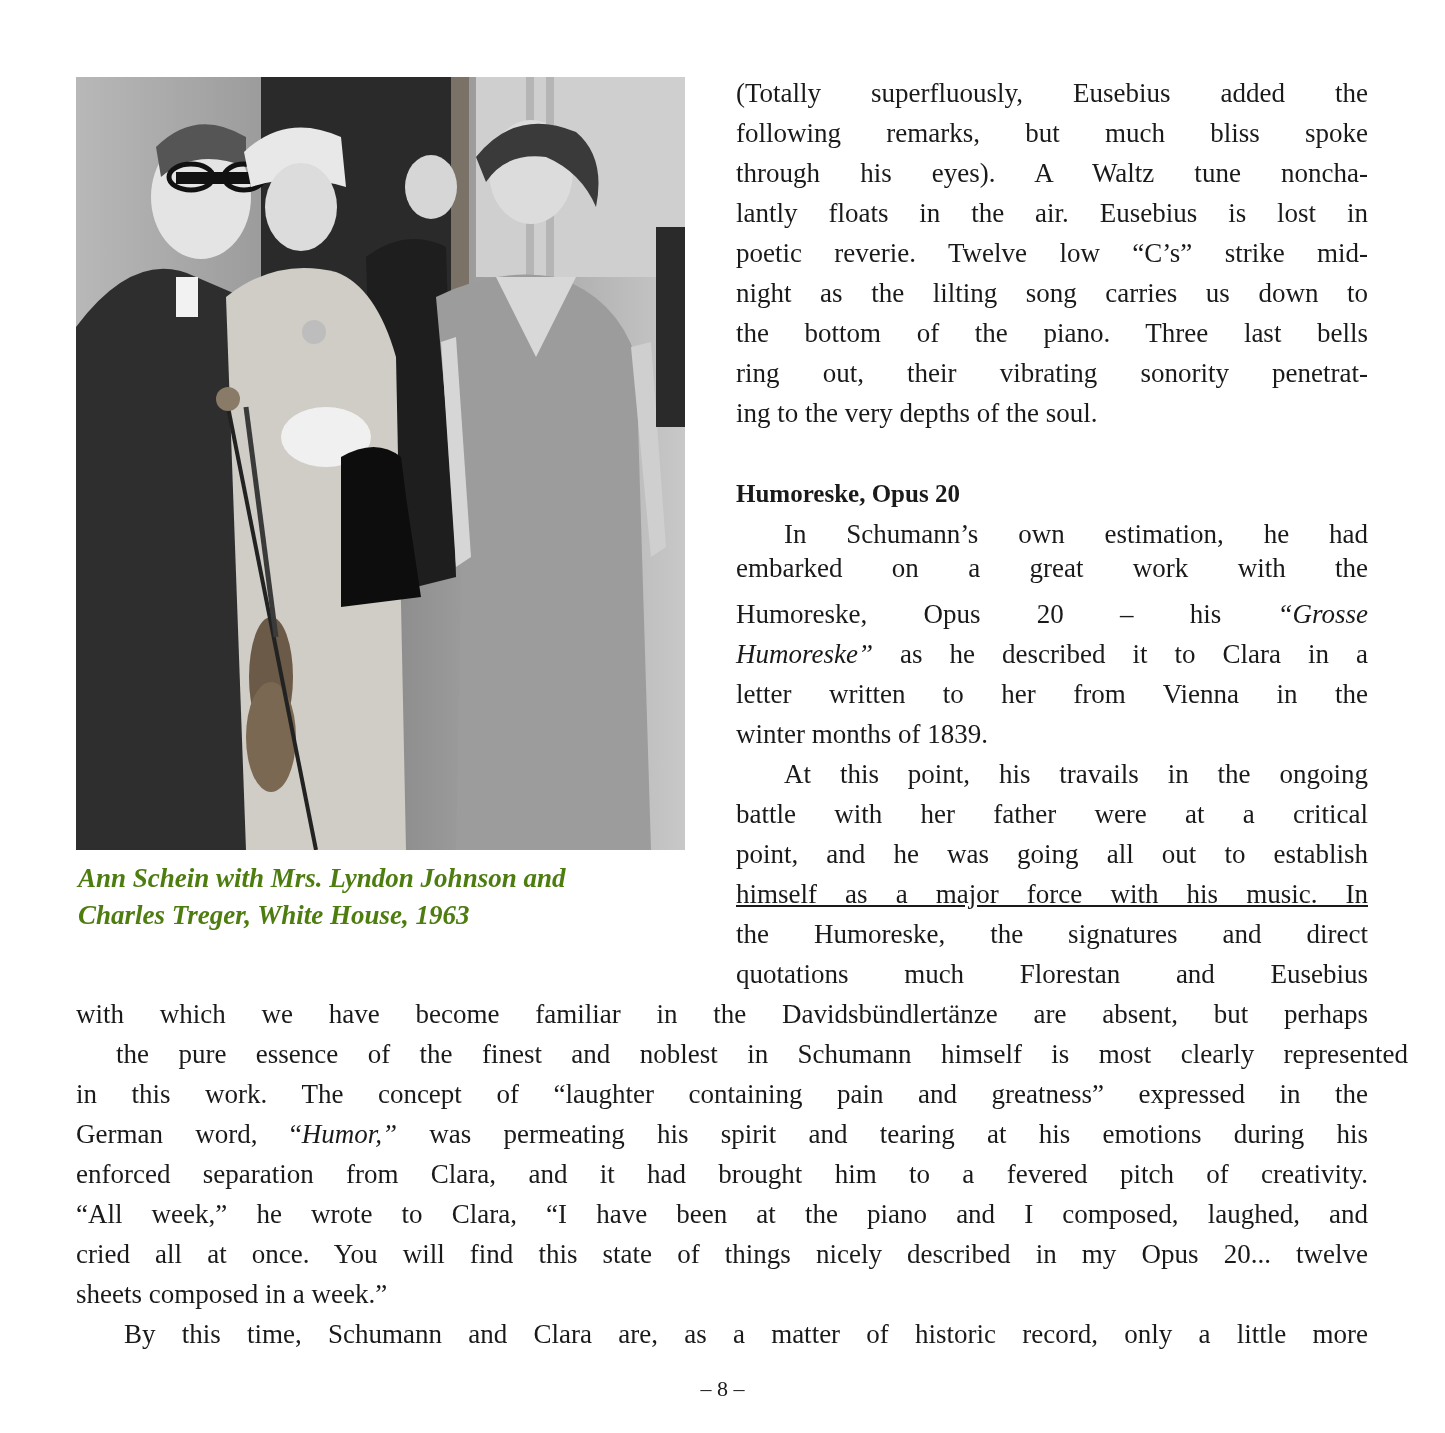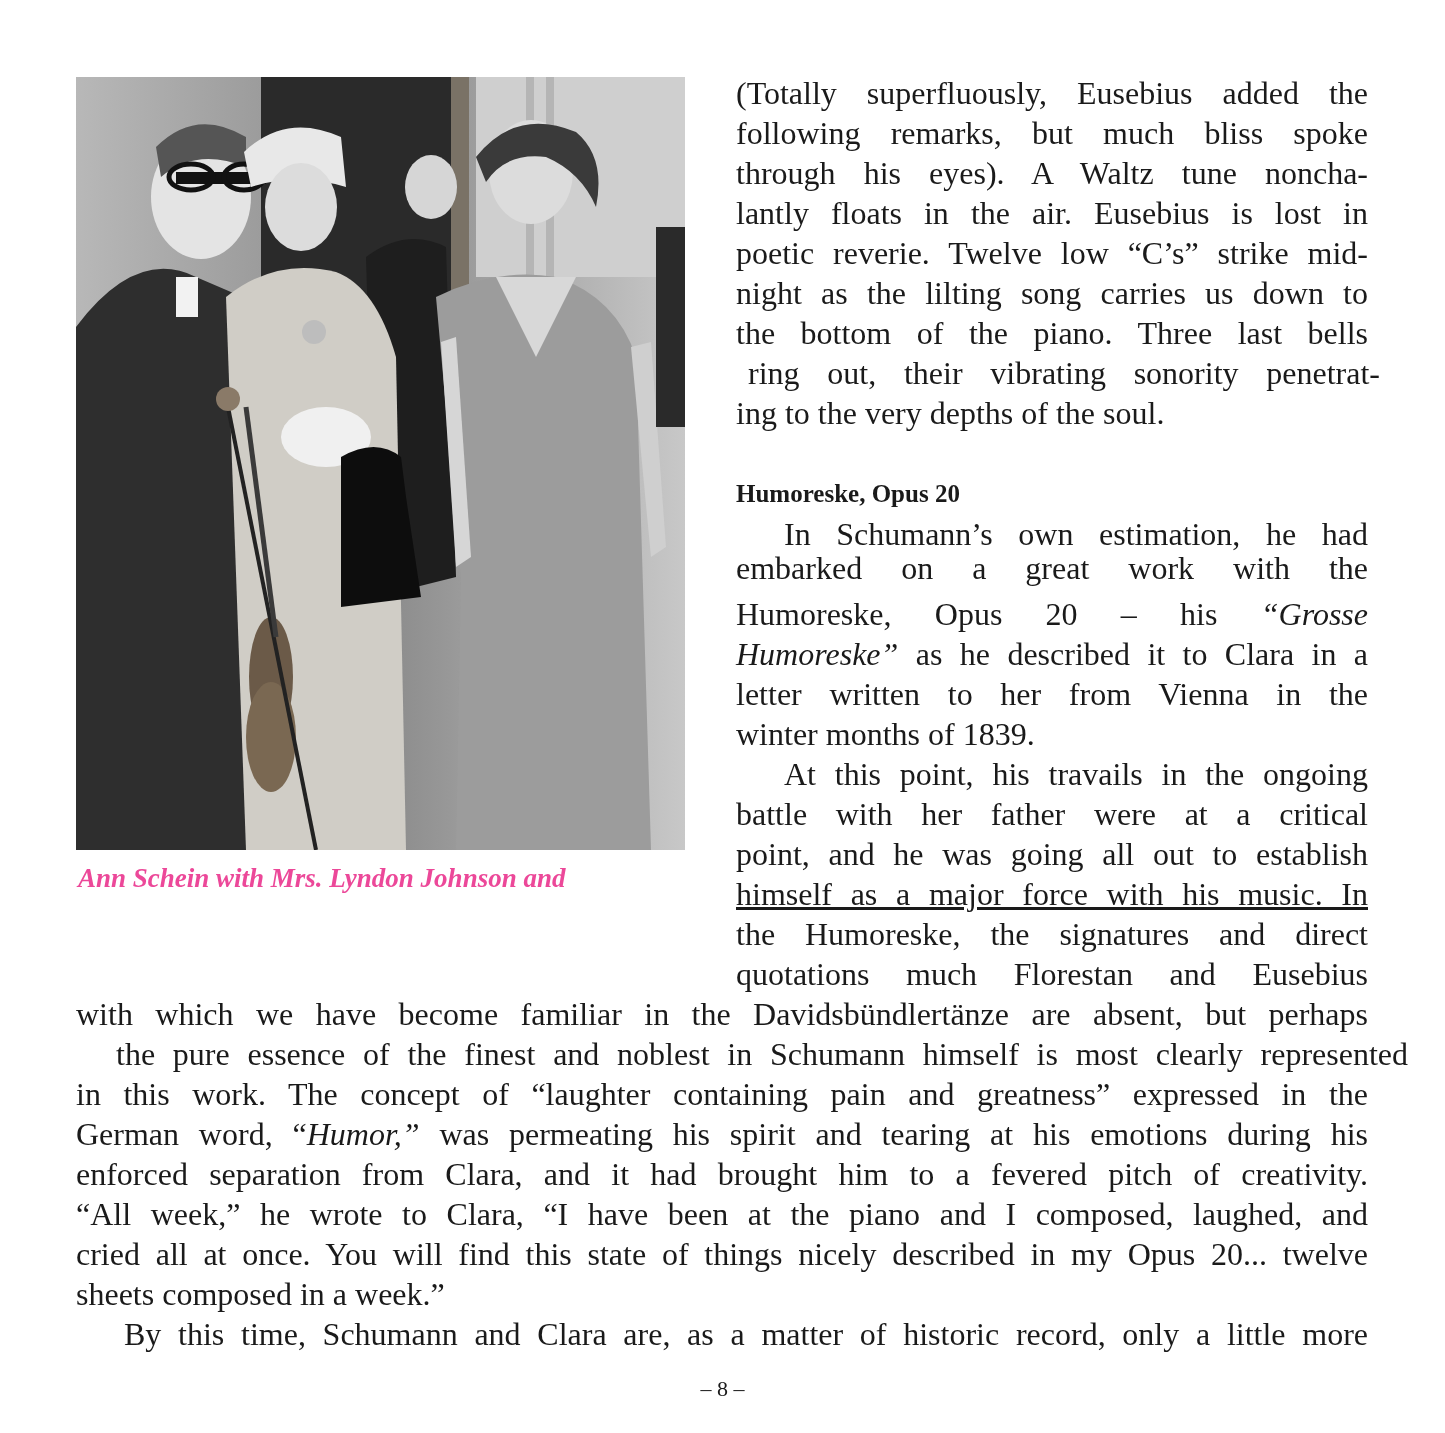--- a/index.html
+++ b/index.html
@@ -33,27 +33,27 @@
   .photo svg { display: block; width: 100%; height: 100%; }
   .caption {
     position: absolute;
     left: 78px;
     top: 860px;
     width: 610px;
     font-style: italic;
     font-weight: bold;
     font-size: 27px;
     line-height: 37px;
-    color: #ec4899;
+    color: #4d7c0f;
   }
   .caption span { display: block; white-space: nowrap; }
   .line {
     position: absolute;
     white-space: nowrap;
-    font-size: 32px;
+    font-size: 27px;
     line-height: 40px;
     height: 40px;
     text-align: justify;
     text-align-last: justify;
   }
   .col-right { left: 736px; width: 632px; }
   .full { left: 76px; width: 1292px; }
   .last { text-align-last: left; }
   .indent { padding-left: 48px; box-sizing: border-box; }
   .heading {
@@ -129,31 +129,32 @@
       <path d="M400 80 Q440 30 500 55 Q530 80 520 130 Q505 95 470 80 Q430 75 410 105 Z" fill="#3a3a3a"></path>
       <path d="M380 260 L395 480 L380 490 L365 265 Z" fill="#d6d6d6"></path>
       <path d="M555 270 L575 480 L590 470 L575 265 Z" fill="#cfcfcf"></path>
 
       <rect x="580" y="150" width="29" height="200" fill="#2a2a2a"></rect>
     </svg>
   </div>
 
   <div class="caption">
     <span>Ann Schein with Mrs. Lyndon Johnson and</span>
+    <span>Charles Treger, White House, 1963</span>
   </div>
 
   <div>
     <div class="line col-right" style="top:73px;">(Totally superfluously, Eusebius added the</div>
     <div class="line col-right" style="top:113px;">following remarks, but much bliss spoke</div>
     <div class="line col-right" style="top:153px;">through his eyes). A Waltz tune noncha-</div>
     <div class="line col-right" style="top:193px;">lantly floats in the air. Eusebius is lost in</div>
     <div class="line col-right" style="top:233px;">poetic reverie. Twelve low “C’s” strike mid-</div>
     <div class="line col-right" style="top:273px;">night as the lilting song carries us down to</div>
     <div class="line col-right" style="top:313px;">the bottom of the piano. Three last bells</div>
-    <div class="line col-right" style="top:353px;margin-left:12px;">ring out, their vibrating sonority penetrat-</div>
+    <div class="line col-right" style="top:353px;">ring out, their vibrating sonority penetrat-</div>
     <div class="line col-right last" style="top:393px;">ing to the very depths of the soul.</div>
 
     <div class="heading" style="top:474px;">Humoreske, Opus 20</div>
 
     <div class="line col-right indent" style="top:514px;">In Schumann’s own estimation, he had</div>
     <div class="line col-right" style="top:548px;">embarked on a great work with the</div>
     <div class="line col-right" style="top:594px;"><span>Humoreske, Opus 20 – his </span><i class="it">“Grosse</i></div>
     <div class="line col-right" style="top:634px;"><i class="it">Humoreske”</i><span> as he described it to Clara in a</span></div>
     <div class="line col-right" style="top:674px;">letter written to her from Vienna in the</div>
     <div class="line col-right last" style="top:714px;">winter months of 1839.</div>

